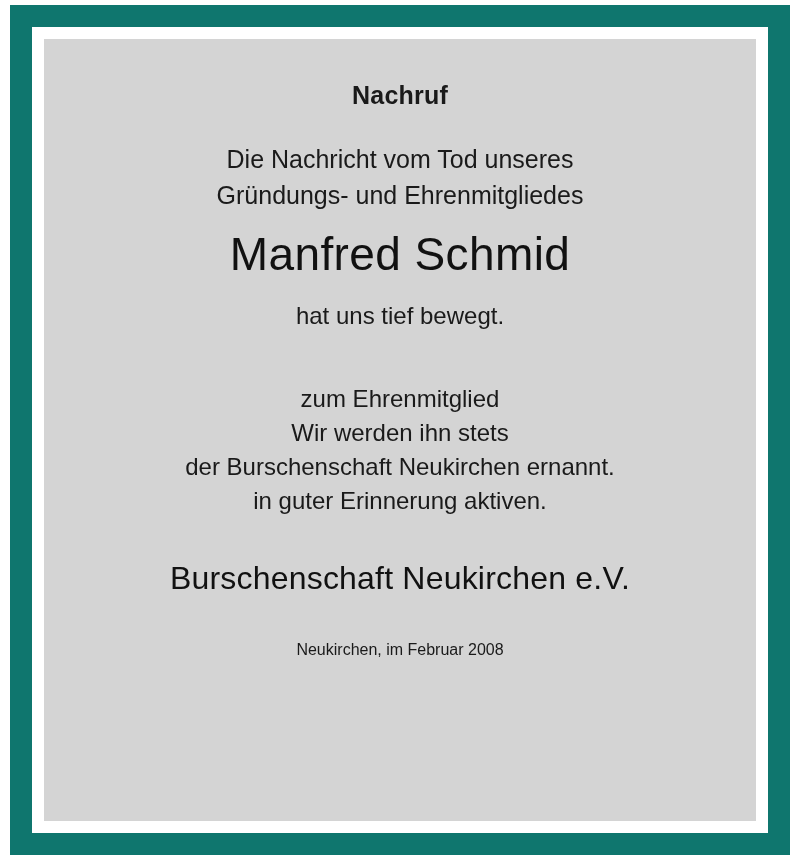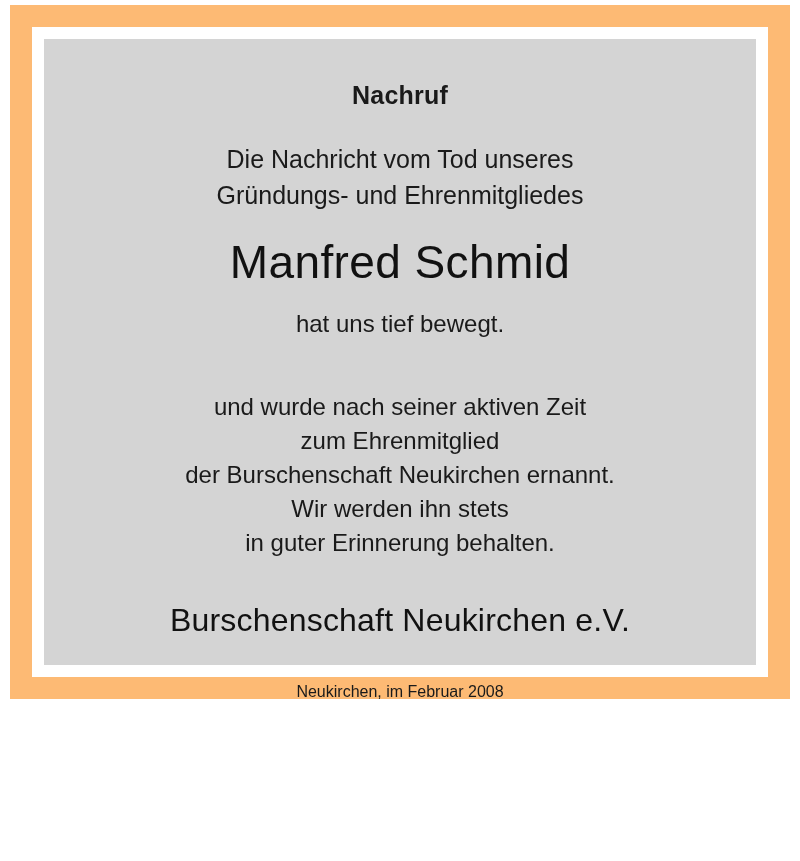--- a/index.html
+++ b/index.html
@@ -13,22 +13,22 @@
     font-family: "Liberation Sans", sans-serif;
     overflow: hidden;
   }
 
   
   .notice-outer {
     position: absolute;
     left: 10px;
     top: 5px;
     width: 780px;
-    height: 694px;
-    background: #fdba74;
+    height: 850px;
+    background: #0f766e;
     box-sizing: border-box;
   }
 
   
   .notice-white {
     position: absolute;
     left: 22px;
     top: 22px;
     right: 22px;
     bottom: 22px;
@@ -67,21 +67,20 @@
     line-height: 1.42;
     margin-bottom: 16px;
   }
 
   .deceased-name {
     font-size: 46px;
     color: #111111;
     text-align: center;
     letter-spacing: 0.4px;
     line-height: 1.1;
-    margin-top: 8px;
     margin-bottom: 22px;
   }
 
   .moved-line {
     font-size: 24px;
     color: #1a1a1a;
     text-align: center;
     margin-bottom: 52px;
   }
 
@@ -123,25 +122,24 @@
       <div class="intro">
         <span class="line">Die Nachricht vom Tod unseres</span>
         <span class="line">Gründungs- und Ehrenmitgliedes</span>
       </div>
 
       <div class="deceased-name">Manfred Schmid</div>
 
       <div class="moved-line">hat uns tief bewegt.</div>
 
       <div class="body-text">
-        <span class="line">und wurde nach seiner aktiven Zeit</span>
         <span class="line">zum Ehrenmitglied</span>
+        <span class="line">Wir werden ihn stets</span>
         <span class="line">der Burschenschaft Neukirchen ernannt.</span>
-        <span class="line">Wir werden ihn stets</span>
-        <span class="line">in guter Erinnerung behalten.</span>
+        <span class="line">in guter Erinnerung aktiven.</span>
       </div>
 
       <div class="org-name">Burschenschaft Neukirchen e.V.</div>
 
       <div class="place-date">Neukirchen, im Februar 2008</div>
 
     </div>
   </div>
 </div>
 

